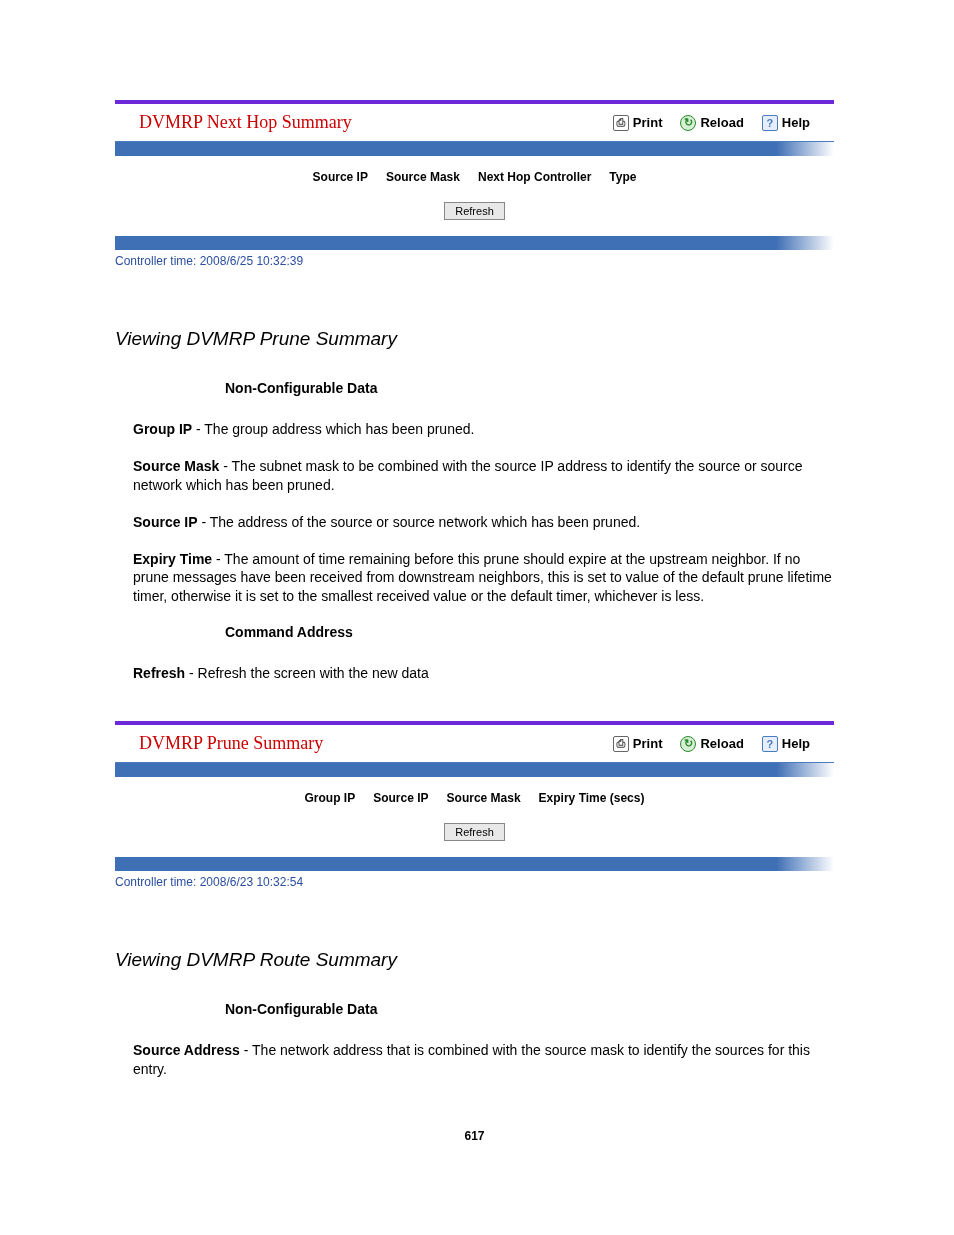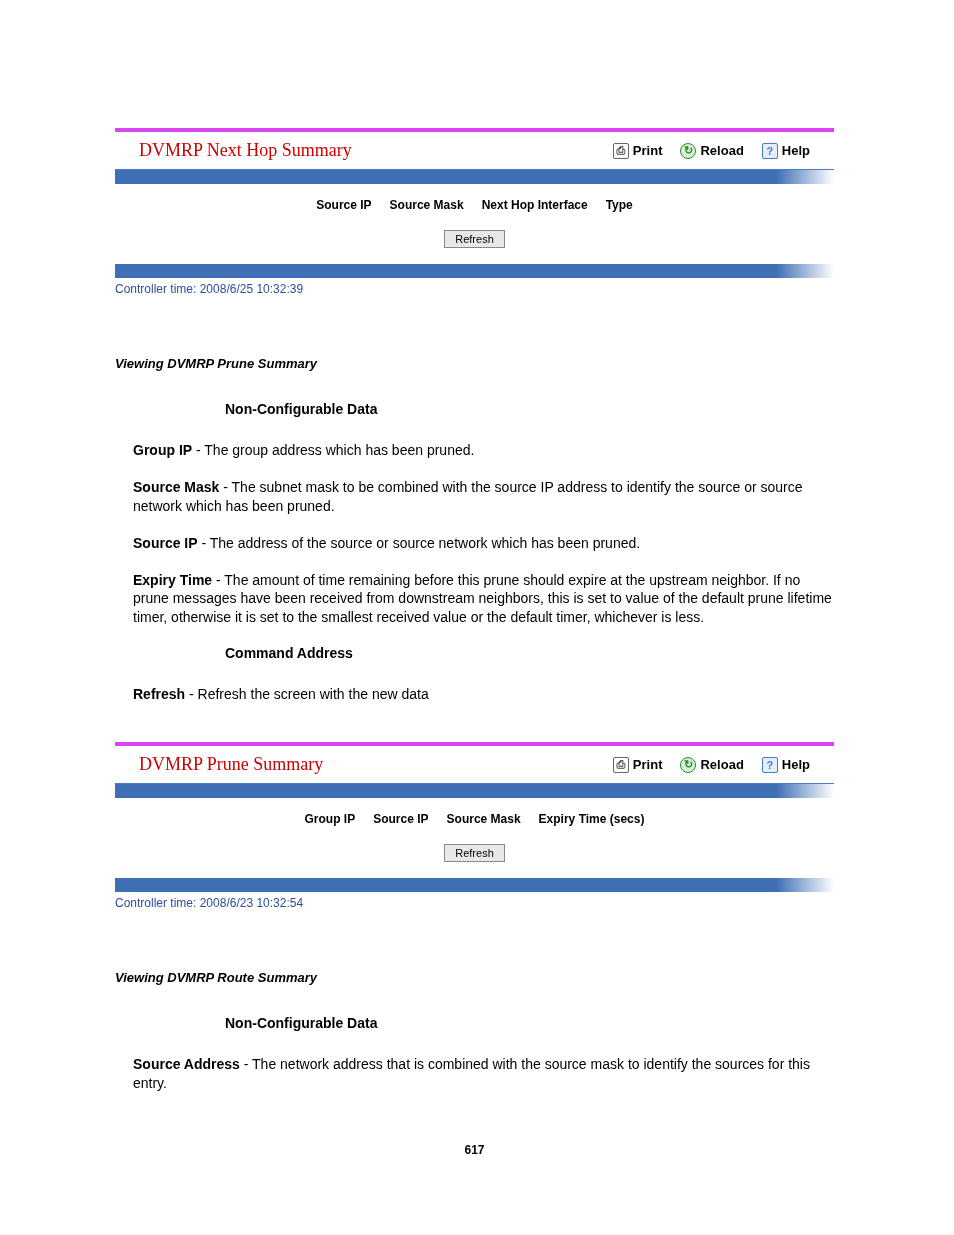--- a/index.html
+++ b/index.html
@@ -10,23 +10,22 @@
     margin: 0;
     padding: 0;
   }
   .page {
     width: 954px;
     margin: 0 auto;
     box-sizing: border-box;
     padding: 100px 120px 40px 115px;
   }
   .panel {
-    border-top: 4px solid #d946ef;
+    border-top: 4px solid #6d28d9;
     margin-bottom: 20px;
-    margin-top: 28px;
   }
   .panel-header {
     background: #fff;
     display: flex;
     align-items: center;
     padding: 8px 24px;
     border-bottom: 1px solid #4a7abf;
   }
   .panel-title {
     color: #cc0000;
@@ -89,22 +88,22 @@
   }
   .panel-footer {
     font-family: Verdana, Arial, sans-serif;
     font-size: 12px;
     color: #2a4ea0;
     padding: 4px 0 0 0;
   }
   h2.section {
     font-family: Arial, sans-serif;
     font-style: italic;
-    font-weight: bold;
-    font-size: 13px;
+    font-weight: normal;
+    font-size: 19px;
     margin: 60px 0 30px 0;
   }
   .sub-heading {
     font-weight: bold;
     margin: 0 0 24px 110px;
   }
   .para {
     margin: 0 0 18px 18px;
     line-height: 1.35;
   }
@@ -137,21 +136,21 @@
           <span class="icon-box help-icon">?</span>
           <span>Help</span>
         </span>
       </span>
     </div>
     <div class="blue-bar"></div>
     <div class="panel-body">
       <div class="col-row">
         <span>Source IP</span>
         <span>Source Mask</span>
-        <span>Next Hop Interface</span>
+        <span>Next Hop Controller</span>
         <span>Type</span>
       </div>
       <div class="refresh-wrap">
         <button class="refresh-btn">Refresh</button>
       </div>
     </div>
     <div class="blue-bar"></div>
     <div class="panel-footer">Controller time: 2008/6/25 10:32:39</div>
   </div>
 

